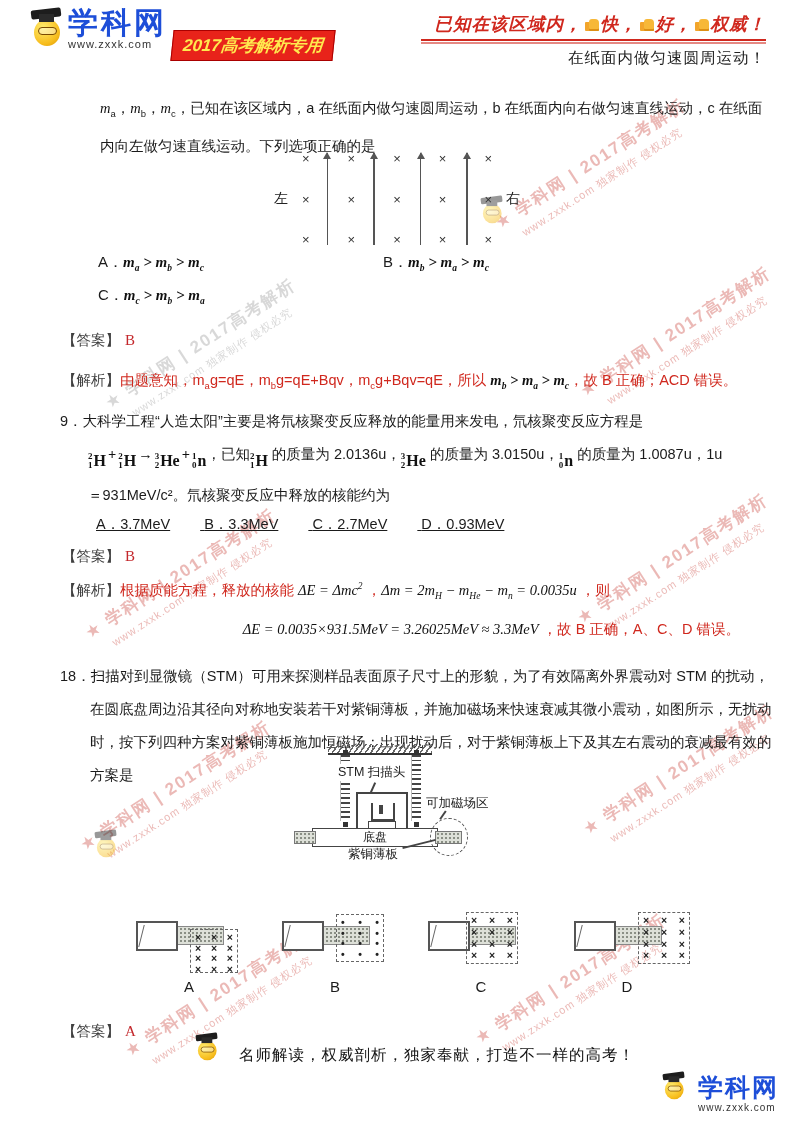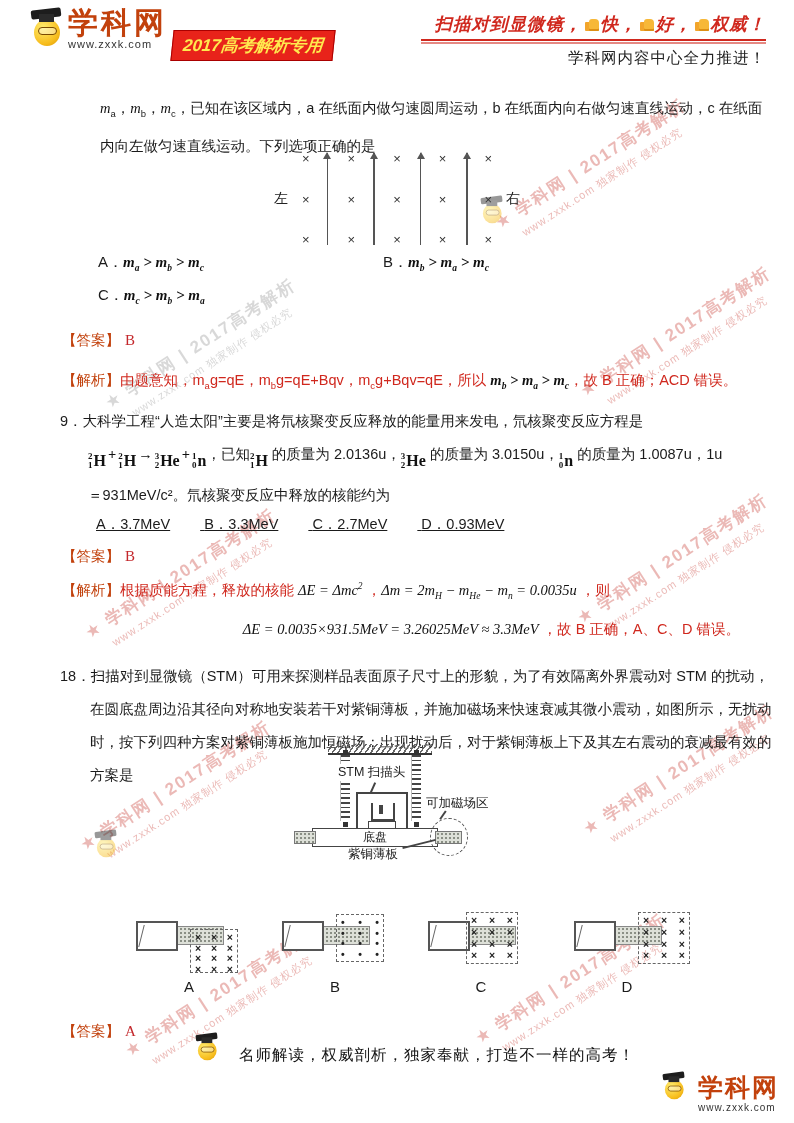--- a/index.html
+++ b/index.html
@@ -18,40 +18,40 @@
   .mascot .head{position:absolute;left:4px;top:11px;width:26px;height:27px;border-radius:50%;
       background:radial-gradient(circle at 35% 32%,#ffec6e,#f7bd1d 65%,#d89300);}
   .mascot .cap{position:absolute;left:1px;top:1px;width:30px;height:9px;background:#1d1d1d;
       border-radius:2px;transform:rotate(-7deg);}
   .mascot .cap2{position:absolute;left:9px;top:6px;width:15px;height:8px;background:#2a2a2a;}
   .mascot .glasses{position:absolute;left:8px;top:19px;width:17px;height:6px;
       border:1.5px solid #7a4a00;border-radius:4px;background:rgba(255,255,255,.4);}
   .mascot.sm{transform:scale(.72);transform-origin:top left;}
   .mascot.faint{opacity:.45;}
   
-  .logo-name{font-size:30px;font-weight:bold;color:#c2410c;letter-spacing:3px;line-height:30px;}
+  .logo-name{font-size:30px;font-weight:bold;color:#1d4ed8;letter-spacing:3px;line-height:30px;}
   .logo-url{font-size:11px;color:#333;letter-spacing:1px;}
   .badge{position:absolute;left:172px;top:30px;background:#e8231a;color:#ffe94e;
       font-size:17px;font-weight:bold;font-style:italic;padding:3px 10px;transform:skewX(-6deg);
       border:1px solid #a00;}
   .slogan{position:absolute;right:28px;top:12px;width:345px;text-align:right;}
   .slogan-l1{color:#d0281e;font-weight:bold;font-style:italic;font-size:17.5px;letter-spacing:1px;
       display:flex;align-items:center;justify-content:flex-end;}
   .thumb{display:inline-block;position:relative;width:14px;height:14px;margin:0 2px;}
   .thumb::before{content:"";position:absolute;left:0;bottom:0;width:5px;height:9px;
       background:#f2a52b;border-radius:1px;}
   .thumb::after{content:"";position:absolute;left:4px;bottom:0;width:10px;height:12px;
       background:#f7b838;border-radius:3px 4px 1px 1px;box-shadow:inset 0 -2px 0 #dd8f14;}
   .slogan-rule{height:2px;background:#d0281e;margin:3px 0 2px;box-shadow:0 3px 0 rgba(208,40,30,.55);}
   .slogan-l2{font-size:15.5px;color:#222;margin-top:7px;letter-spacing:1px;}
   
   .stem{line-height:32px;z-index:1;margin-left:32px;}
   .hang{padding-left:30px;text-indent:-30px;line-height:33px;}
   .red{color:#d0281e;}
-  .tag{color:#c2410c;}
+  .tag{color:#404040;}
   .ans{color:#c3272b;margin-left:5px;font-family:"Liberation Serif",serif;font-size:15px;}
   .bm{font-family:"Liberation Serif",serif;font-weight:bold;font-style:italic;color:#111;}
   .m{font-family:"Liberation Serif",serif;font-style:italic;color:#111;}
   sub,sup{font-size:9.5px;}
   
   .fig16{position:absolute;width:190px;height:94px;z-index:1;}
   .fig16 .grid{display:flex;flex-direction:column;justify-content:space-between;height:100%;}
   .fig16 .sym-row{display:flex;justify-content:space-between;font-size:13px;color:#333;line-height:1;}
   .fld-arrow{position:absolute;top:1px;bottom:1px;width:1.4px;background:#555;}
   .fld-arrow::before{content:"";position:absolute;top:-1px;left:-3.3px;border:4px solid transparent;
@@ -172,30 +172,30 @@
       </span>
     <span>
       <div class="logo-name">学科网</div>
       <div class="logo-url">www.zxxk.com</div>
     </span>
   </div>
   <div class="badge">2017高考解析专用</div>
 
   <div class="slogan">
     <div class="slogan-l1">
-      <span>扫描对到显微镜，</span>
+      <span>已知在该区域内，</span>
       <i class="thumb"></i>
       <span>快，</span>
       <i class="thumb"></i>
       <span>好，</span>
       <i class="thumb"></i>
       <span>权威！</span>
     </div>
     <div class="slogan-rule"></div>
-    <div class="slogan-l2">学科网内容中心全力推进！</div>
+    <div class="slogan-l2">在纸面内做匀速圆周运动！</div>
   </div>
 
   
   <div class="abs stem" style="left:68px;top:92px;width:670px;"><span class="m">m</span><sub>a</sub>，<span class="m">m</span><sub>b</sub>，<span class="m">m</span><sub>c</sub>，已知在该区域内，a 在纸面内做匀速圆周运动，b 在纸面内向右做匀速直线运动，c 在纸面内向左做匀速直线运动。下列选项正确的是</div>
 
   <div class="fig16" style="left:302px;top:152px;">
     <div class="grid">
         <div class="sym-row">
           <span>×</span>
           <span>×</span>

